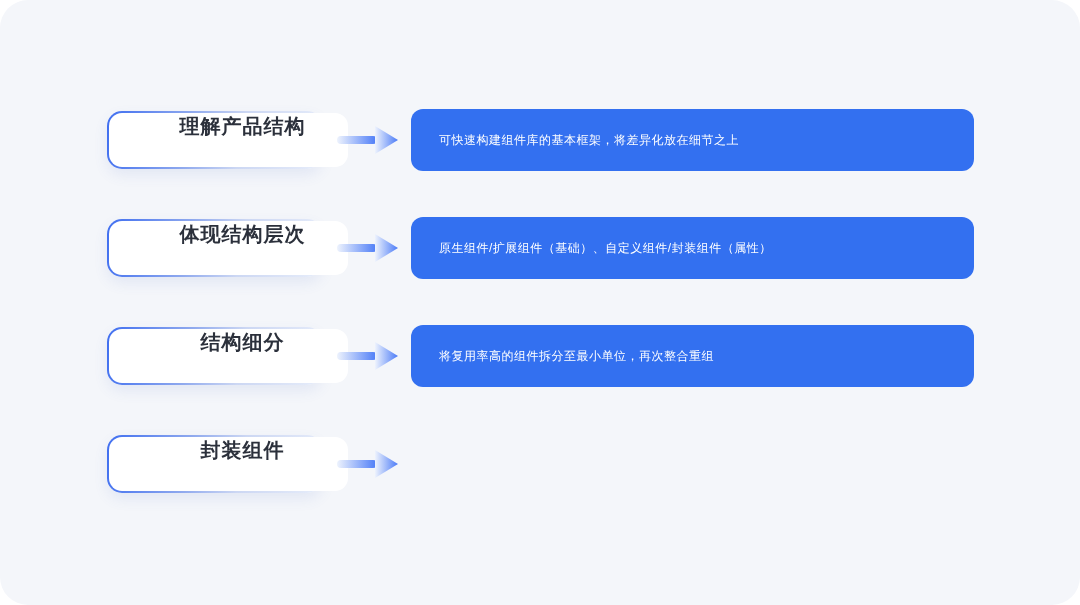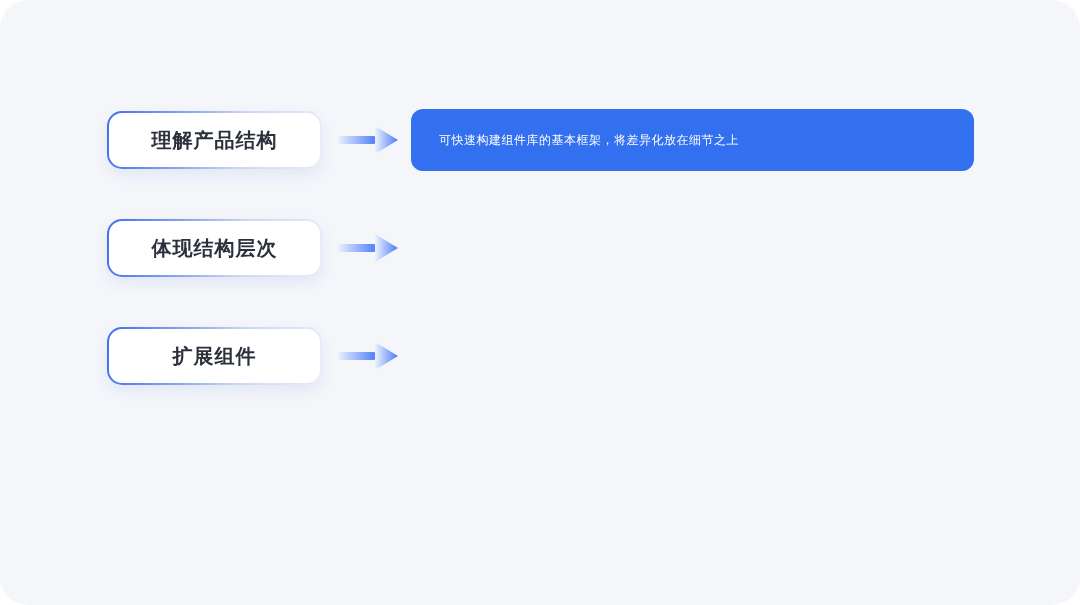--- a/index.html
+++ b/index.html
@@ -42,22 +42,22 @@
     box-sizing: border-box;
     background: linear-gradient(100deg, #3f6ef0 0%, #8fa9ee 38%, #ccd7f3 62%, #e7edfa 100%);
     box-shadow: 0 6px 14px rgba(80, 110, 200, 0.10);
   }
   .label-inner {
     width: 100%;
     height: 100%;
     background: #ffffff;
     border-radius: 13px;
     display: flex;
-    align-items: center;
     justify-content: center;
+    padding-left: 28px;
   }
   .label-text {
     font-size: 20px;
     font-weight: 700;
     color: #2b303b;
     letter-spacing: 1px;
   }
   .arrow {
     flex: none;
     margin-left: 15px;
@@ -117,27 +117,50 @@
     <svg class="arrow" width="62" height="34" viewBox="0 0 62 34" xmlns="http://www.w3.org/2000/svg">
       <defs>
         <linearGradient id="arrowGrad" x1="0" y1="0" x2="1" y2="0">
           <stop offset="0" stop-color="#eef3fd"></stop>
           <stop offset="1" stop-color="#4b7bf7"></stop>
         </linearGradient>
       </defs>
       <rect x="0" y="13" width="40" height="8" rx="4" fill="url(#arrowGrad)"></rect>
       <polygon points="38,3 61,17 38,31" fill="url(#arrowGrad)"></polygon>
     </svg>
+    <div class="desc-box">
+      <span class="desc-text">原生组件/扩展组件（基础）、自定义组件/封装组件（属性）</span>
+    </div>
   </div>
-
 
   <div class="row">
     <div class="label-box">
       <div class="label-inner">
-        <span class="label-text">扩展组件</span>
+        <span class="label-text">结构细分</span>
+      </div>
+    </div>
+    <svg class="arrow" width="62" height="34" viewBox="0 0 62 34" xmlns="http://www.w3.org/2000/svg">
+      <defs>
+        <linearGradient id="arrowGrad" x1="0" y1="0" x2="1" y2="0">
+          <stop offset="0" stop-color="#eef3fd"></stop>
+          <stop offset="1" stop-color="#4b7bf7"></stop>
+        </linearGradient>
+      </defs>
+      <rect x="0" y="13" width="40" height="8" rx="4" fill="url(#arrowGrad)"></rect>
+      <polygon points="38,3 61,17 38,31" fill="url(#arrowGrad)"></polygon>
+    </svg>
+    <div class="desc-box">
+      <span class="desc-text">将复用率高的组件拆分至最小单位，再次整合重组</span>
+    </div>
+  </div>
+
+  <div class="row">
+    <div class="label-box">
+      <div class="label-inner">
+        <span class="label-text">封装组件</span>
       </div>
     </div>
     <svg class="arrow" width="62" height="34" viewBox="0 0 62 34" xmlns="http://www.w3.org/2000/svg">
       <defs>
         <linearGradient id="arrowGrad" x1="0" y1="0" x2="1" y2="0">
           <stop offset="0" stop-color="#eef3fd"></stop>
           <stop offset="1" stop-color="#4b7bf7"></stop>
         </linearGradient>
       </defs>
       <rect x="0" y="13" width="40" height="8" rx="4" fill="url(#arrowGrad)"></rect>

